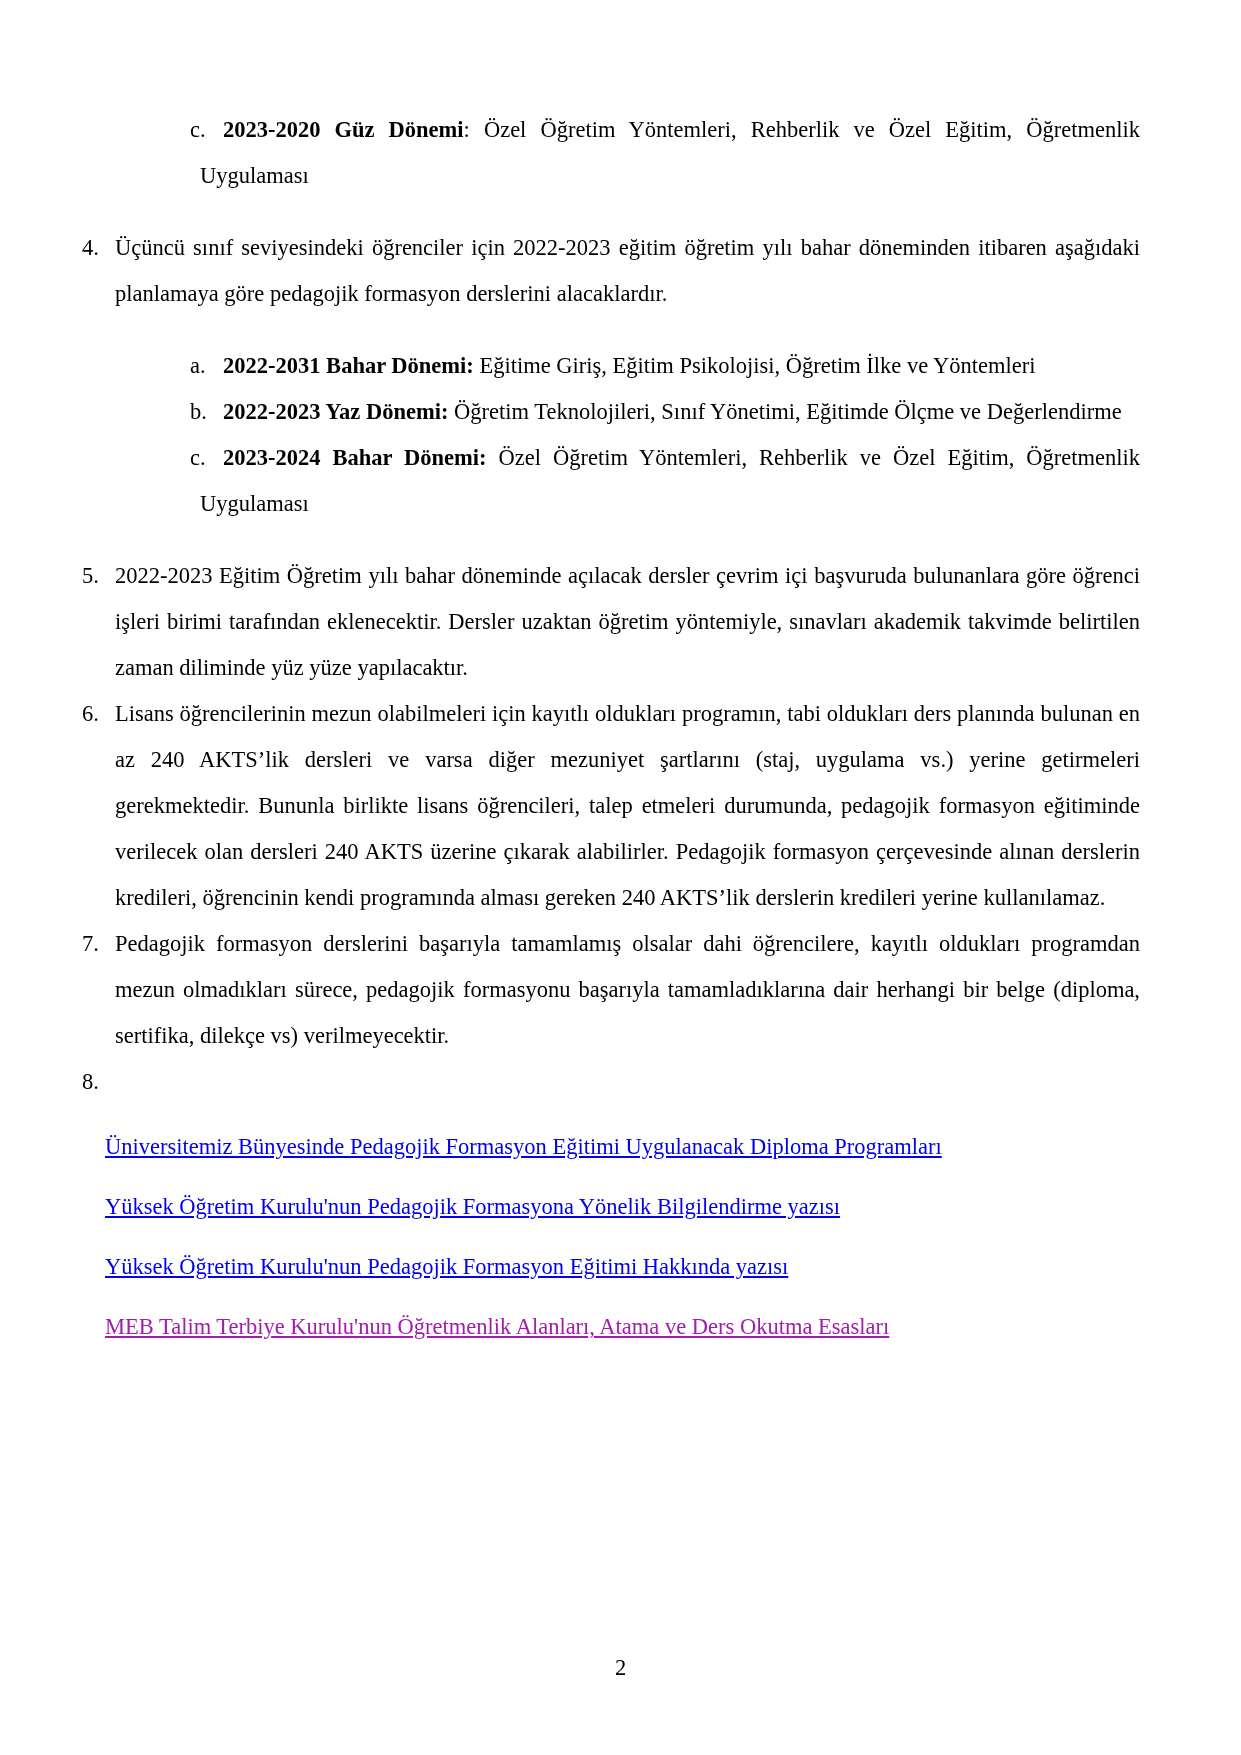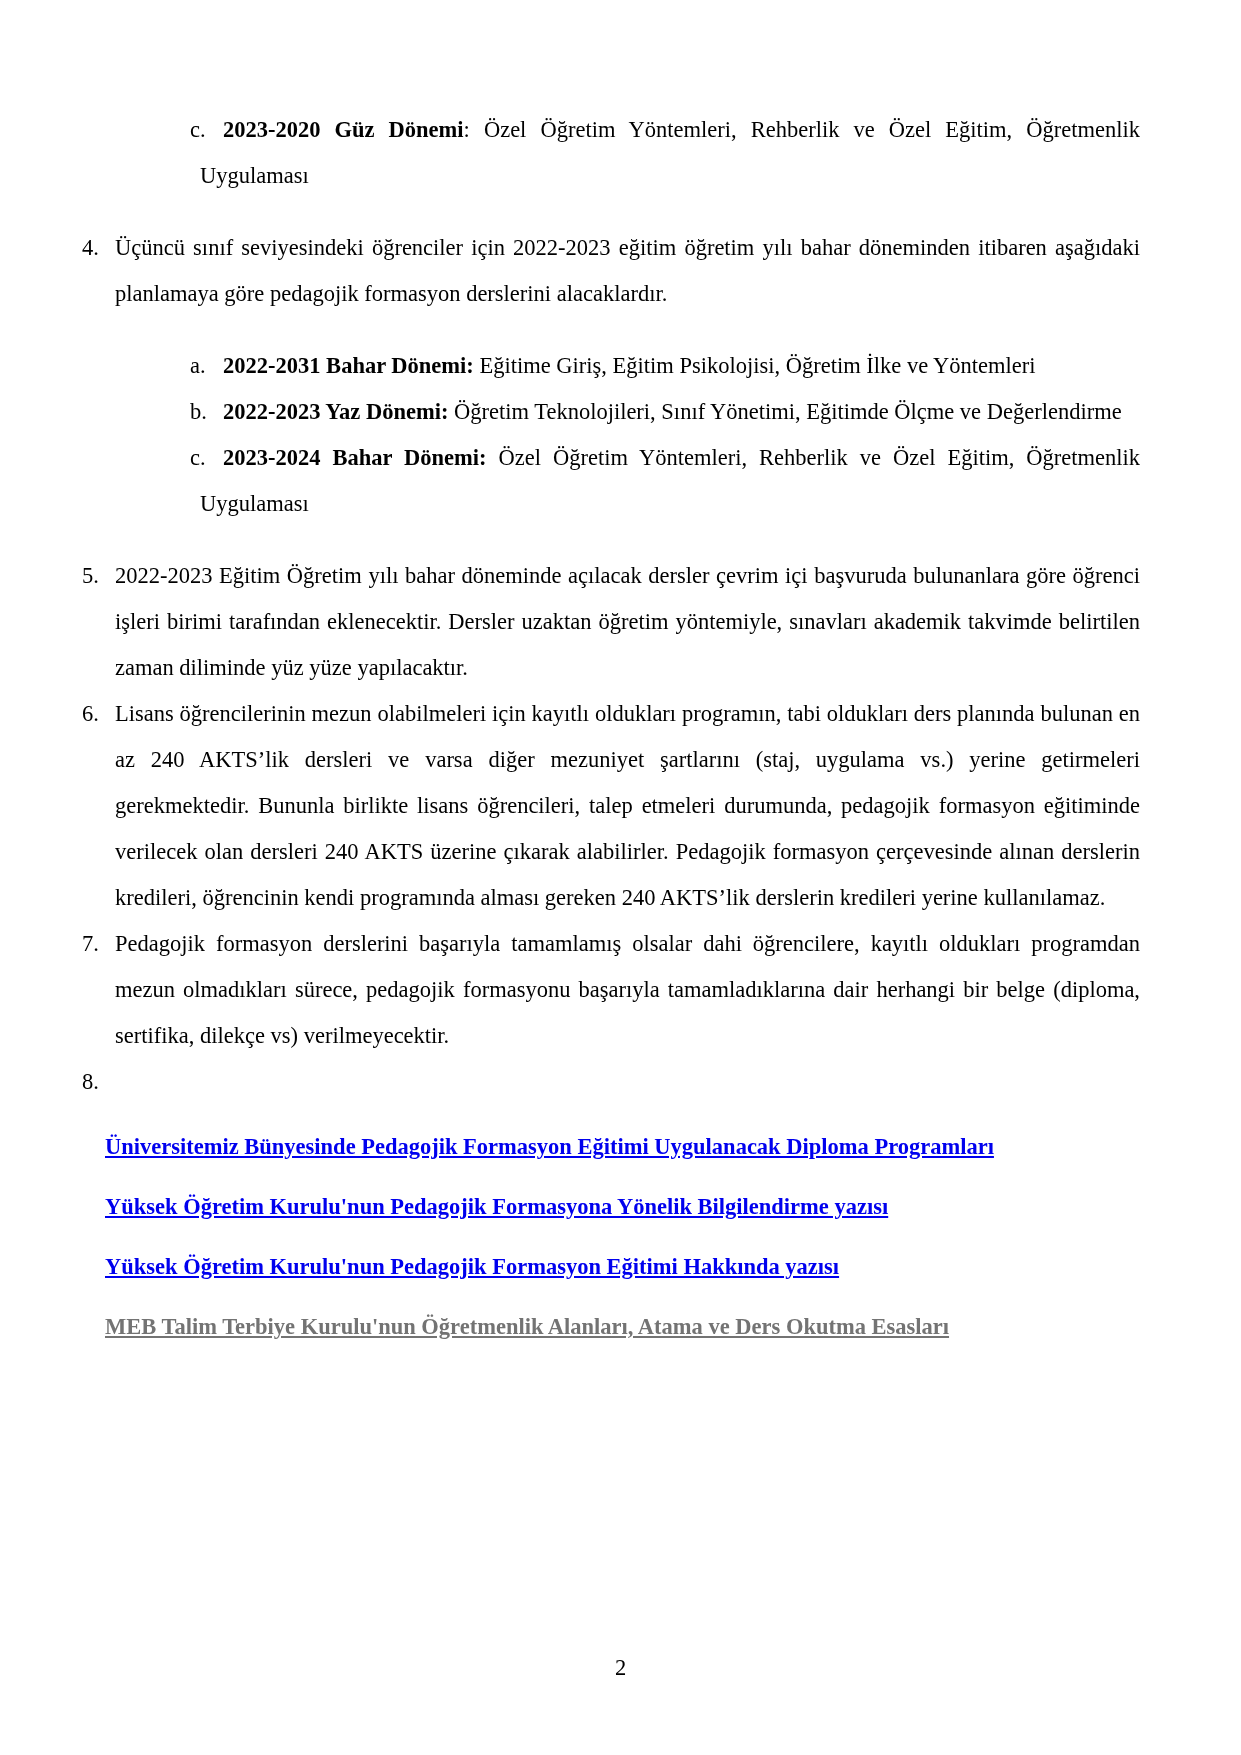--- a/index.html
+++ b/index.html
@@ -20,21 +20,21 @@
   p{margin:0;line-height:46px;text-align:justify;}
   
   .item{position:relative;padding-left:33px;}
   .item > .num{position:absolute;left:0;top:0;width:33px;text-align:left;}
   
   .c-item{position:relative;padding-left:118px;text-indent:23px;}
   .c-item > .num{position:absolute;left:108px;top:0;text-indent:0;}
   .block-4{margin-top:26px;}
   .sublist{margin-top:26px;}
   .item-5{margin-top:26px;}
-  .links{margin-top:65px;padding-left:23px;font-weight:bold;}
+  .links{margin-top:65px;padding-left:23px;}
   .link-row{text-align:left;margin:0 0 14px 0;}
   a.doc-link{text-decoration:underline;cursor:pointer;}
   .page-num{
     position:absolute;left:0;top:1645px;width:100%;
     text-align:center;line-height:46px;
   }
 </style>
 </head>
 <body>
 
@@ -81,19 +81,19 @@
     <p class="link-row">
       <a class="doc-link" style="color: rgb(0, 0, 238);">Üniversitemiz Bünyesinde Pedagojik Formasyon Eğitimi Uygulanacak Diploma Programları</a>
     </p>
     <p class="link-row">
       <a class="doc-link" style="color: rgb(0, 0, 238);">Yüksek Öğretim Kurulu'nun Pedagojik Formasyona Yönelik Bilgilendirme yazısı</a>
     </p>
     <p class="link-row">
       <a class="doc-link" style="color: rgb(0, 0, 238);">Yüksek Öğretim Kurulu'nun Pedagojik Formasyon Eğitimi Hakkında yazısı</a>
     </p>
     <p class="link-row">
-      <a class="doc-link" style="color: #737373;">MEB Talim Terbiye Kurulu'nun Öğretmenlik Alanları, Atama ve Ders Okutma Esasları</a>
+      <a class="doc-link" style="color: #a21caf;">MEB Talim Terbiye Kurulu'nun Öğretmenlik Alanları, Atama ve Ders Okutma Esasları</a>
     </p>
   </div>
 
 </div>
 
 <div class="page-num">2</div>
 
 </body></html>

